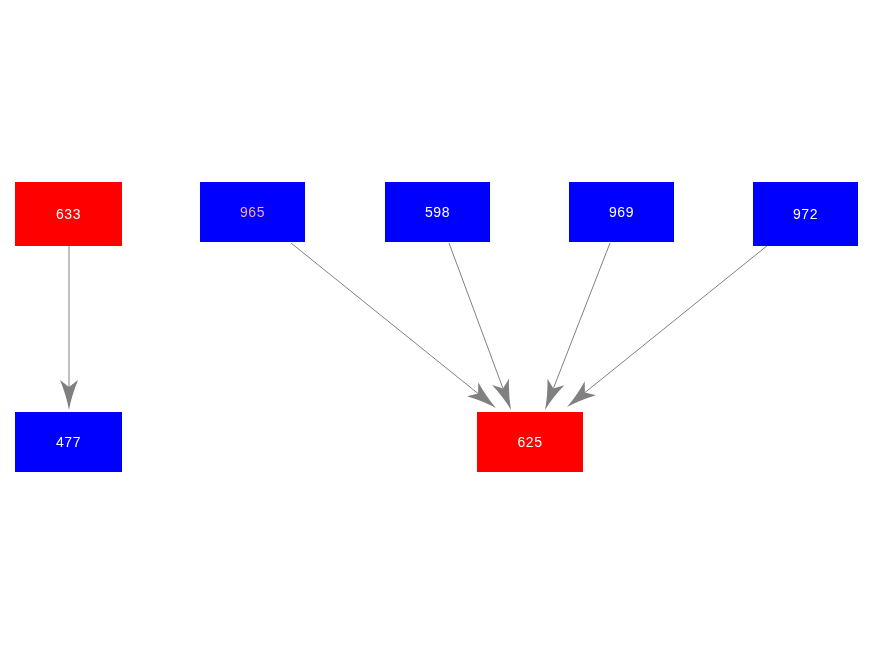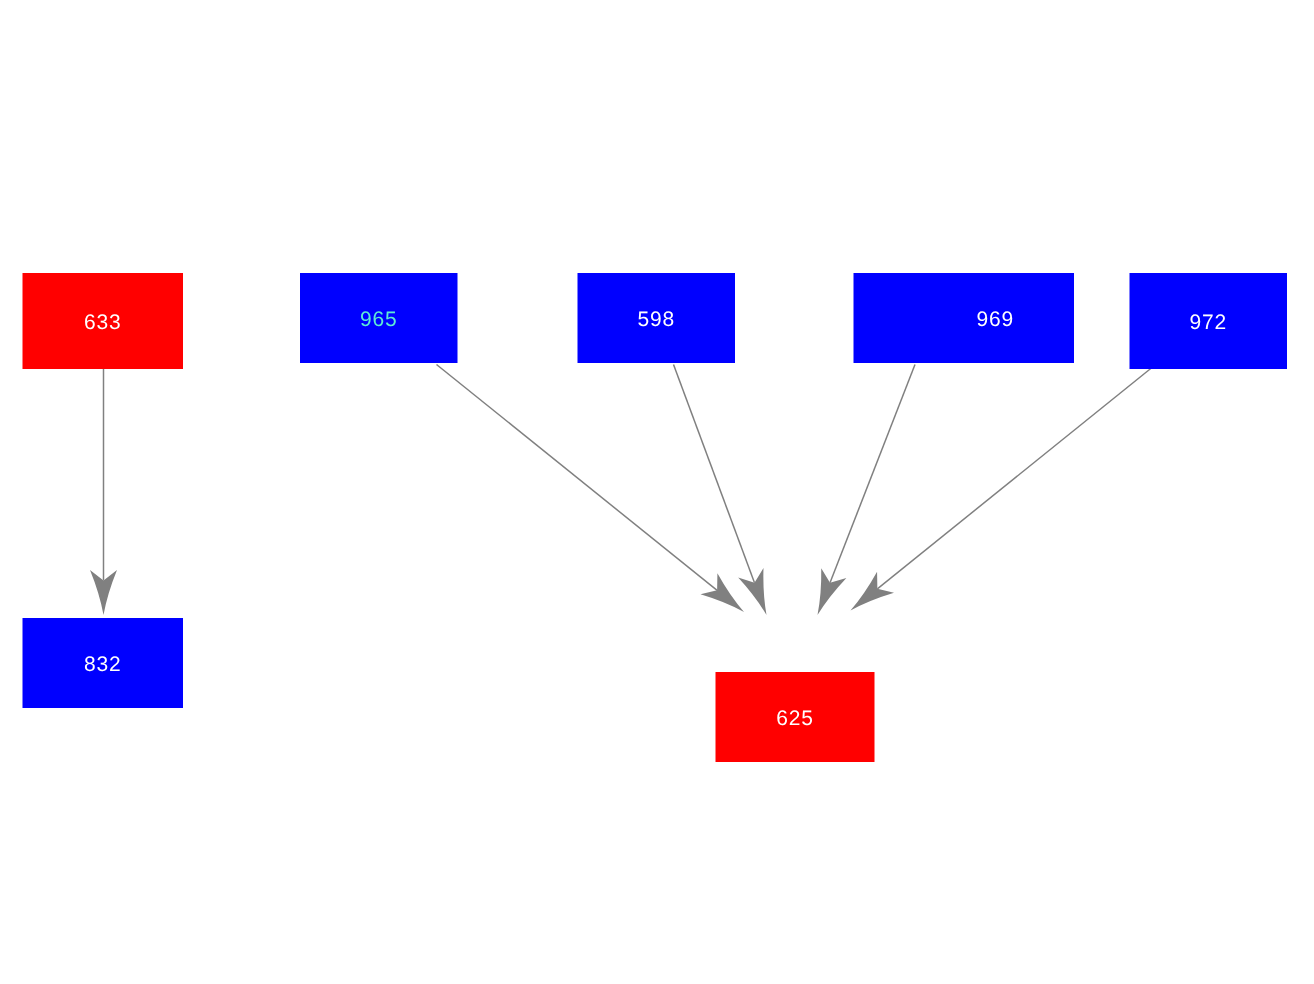--- a/index.html
+++ b/index.html
@@ -54,32 +54,32 @@
       </g>
       <g>
         <line x1="768" y1="245" x2="584.9077122492336" y2="392.5669184856923" stroke="#808080" stroke-width="1"></line>
         <path d="M 0 0 Q -14 -2.5 -30 -9 L -23 0 L -30 9 Q -14 2.5 0 0 Z" fill="#808080" transform="translate(567,407) rotate(141.13222249767932)"></path>
       </g>
     </svg>
   <div id="nodes-layer">
       <div class="node" style="left: 15px; top: 182px; width: 107px; height: 64px; background: rgb(255, 0, 0); color: #ffffff;">
         <span>633</span>
       </div>
-      <div class="node" style="left: 200px; top: 182px; width: 105px; height: 60px; background: rgb(0, 0, 255); color: #5eead4;">
+      <div class="node" style="left: 200px; top: 182px; width: 105px; height: 60px; background: rgb(0, 0, 255); color: #f9a8d4;">
         <span>965</span>
       </div>
       <div class="node" style="left: 385px; top: 182px; width: 105px; height: 60px; background: rgb(0, 0, 255); color: rgb(255, 255, 255);">
         <span>598</span>
       </div>
-      <div class="node" style="left: 569px; top: 182px; width: 105px; height: 60px; background: rgb(0, 0, 255); color: rgb(255, 255, 255); padding-left: 42px;">
+      <div class="node" style="left: 569px; top: 182px; width: 105px; height: 60px; background: rgb(0, 0, 255); color: rgb(255, 255, 255);">
         <span>969</span>
       </div>
       <div class="node" style="left: 753px; top: 182px; width: 105px; height: 64px; background: rgb(0, 0, 255); color: rgb(255, 255, 255);">
         <span>972</span>
       </div>
       <div class="node" style="left: 15px; top: 412px; width: 107px; height: 60px; background: rgb(0, 0, 255); color: rgb(255, 255, 255);">
-        <span>832</span>
+        <span>477</span>
       </div>
-      <div class="node" style="left: 477px; top: 412px; width: 106px; height: 60px; background: rgb(255, 0, 0); color: rgb(255, 255, 255); margin-top: 36px;">
+      <div class="node" style="left: 477px; top: 412px; width: 106px; height: 60px; background: rgb(255, 0, 0); color: rgb(255, 255, 255);">
         <span>625</span>
       </div>
     </div>
 </div>
 
 </body></html>

